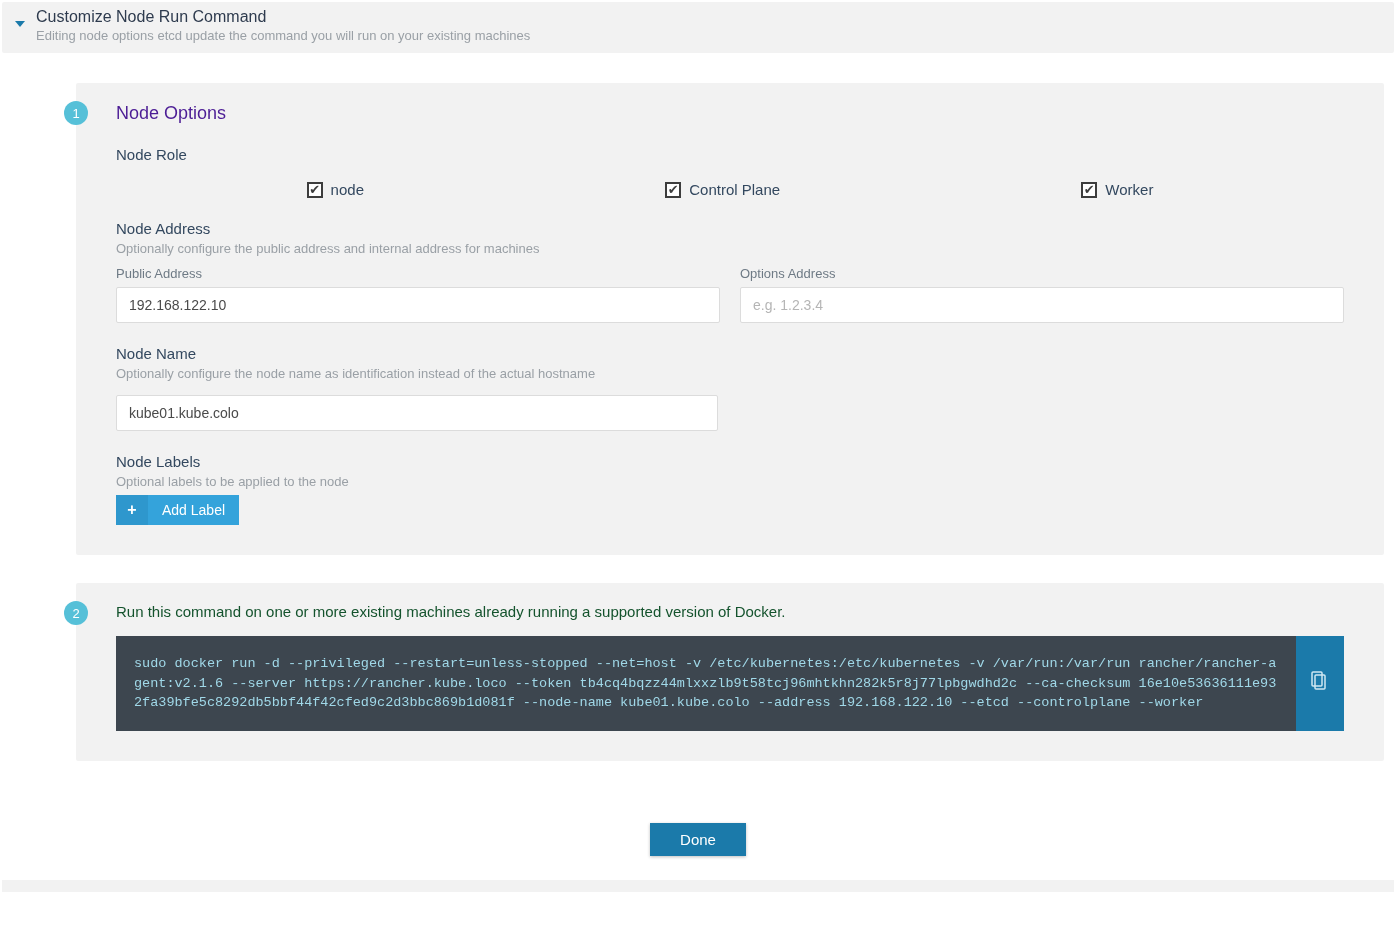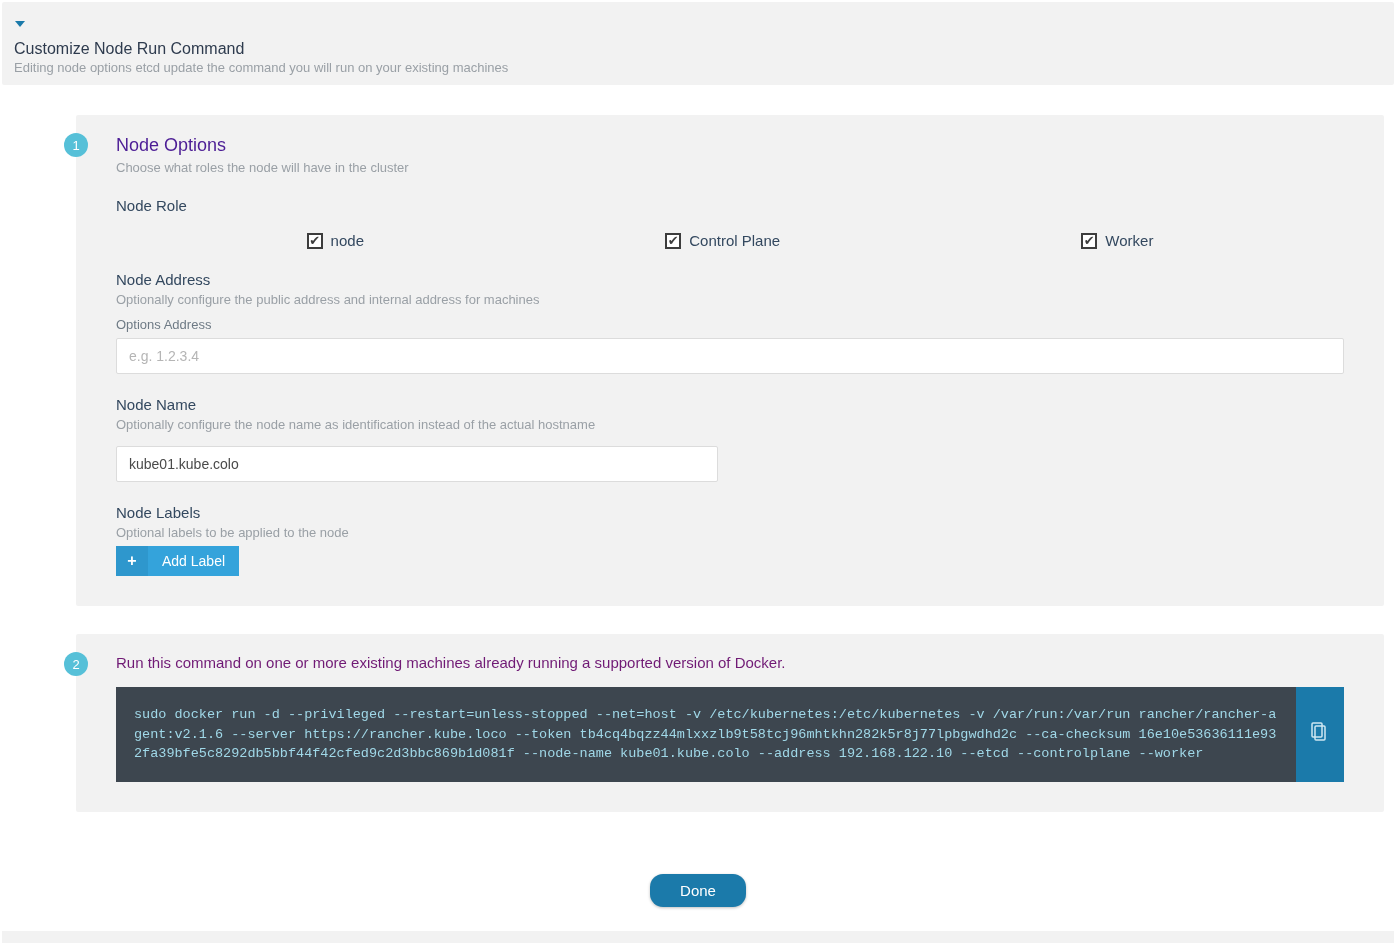--- a/index.html
+++ b/index.html
@@ -14,21 +14,20 @@
     background: #fff;
   }
   .accordion-header {
     background: #f2f2f2;
     border-radius: 2px;
     padding: 6px 12px 10px 12px;
     display: flex;
     align-items: flex-start;
     gap: 10px;
     cursor: pointer;
-    flex-direction: column;
   }
   .accordion-caret {
     width: 12px;
     height: 12px;
     margin-top: 10px;
     flex-shrink: 0;
   }
   .accordion-caret svg { display:block; }
   .accordion-titles { flex:1; }
   .accordion-title {
@@ -158,21 +157,21 @@
     font-size:16px;
     font-weight: bold;
   }
   .btn-add-label .plus-text {
     padding: 0 14px;
     display:flex;
     align-items:center;
   }
   .run-text {
     font-size: 15px;
-    color: #701a75;
+    color: #14532d;
   }
   .cmd-wrap {
     display: flex;
     margin-top: 16px;
   }
   .cmd-box {
     flex:1;
     background: #3d464f;
     color: #a0d8e8;
     font-family: "Consolas","Menlo","Courier New",monospace;
@@ -196,21 +195,21 @@
     text-align: center;
     padding: 4px 0 24px 0;
   }
   .btn-done {
     background: #1b7aaa;
     color: #fff;
     border: none;
     font-size: 15px;
     padding: 8px 30px;
     cursor: pointer;
-    border-radius: 13px;
+    border-radius: 0;
     box-shadow: 0 1px 3px rgba(0,0,0,0.25);
   }
   .footer-strip {
     height: 12px;
     background: #f2f2f2;
   }
 </style>
 </head>
 <body>
 
@@ -228,21 +227,20 @@
     </div>
   </div>
 
   <div class="panel">
     <div class="panel-inner">
 
       <div class="step-box">
         <div class="step-badge">1</div>
 
         <div class="section-title">Node Options</div>
-        <div class="section-sub">Choose what roles the node will have in the cluster</div>
 
         <div class="block">
           <div class="block-label">Node Role</div>
           <div class="roles-row">
             <div class="role-item">
               <span class="role-check">✔</span>
               <span class="role-label">node</span>
             </div>
             <div class="role-item">
               <span class="role-check">✔</span>
@@ -252,20 +250,24 @@
               <span class="role-check">✔</span>
               <span class="role-label">Worker</span>
             </div>
           </div>
         </div>
 
         <div class="block">
           <div class="block-label">Node Address</div>
           <div class="section-sub">Optionally configure the public address and internal address for machines</div>
           <div class="addr-row">
+            <div class="addr-col">
+              <div class="field-label">Public Address</div>
+              <input class="text-input" type="text" value="192.168.122.10" style="">
+            </div>
             <div class="addr-col">
               <div class="field-label">Options Address</div>
               <input class="text-input" type="text" placeholder="e.g. 1.2.3.4" style="">
             </div>
           </div>
         </div>
 
         <div class="block">
           <div class="block-label">Node Name</div>
           <div class="section-sub">Optionally configure the node name as identification instead of the actual hostname</div>

